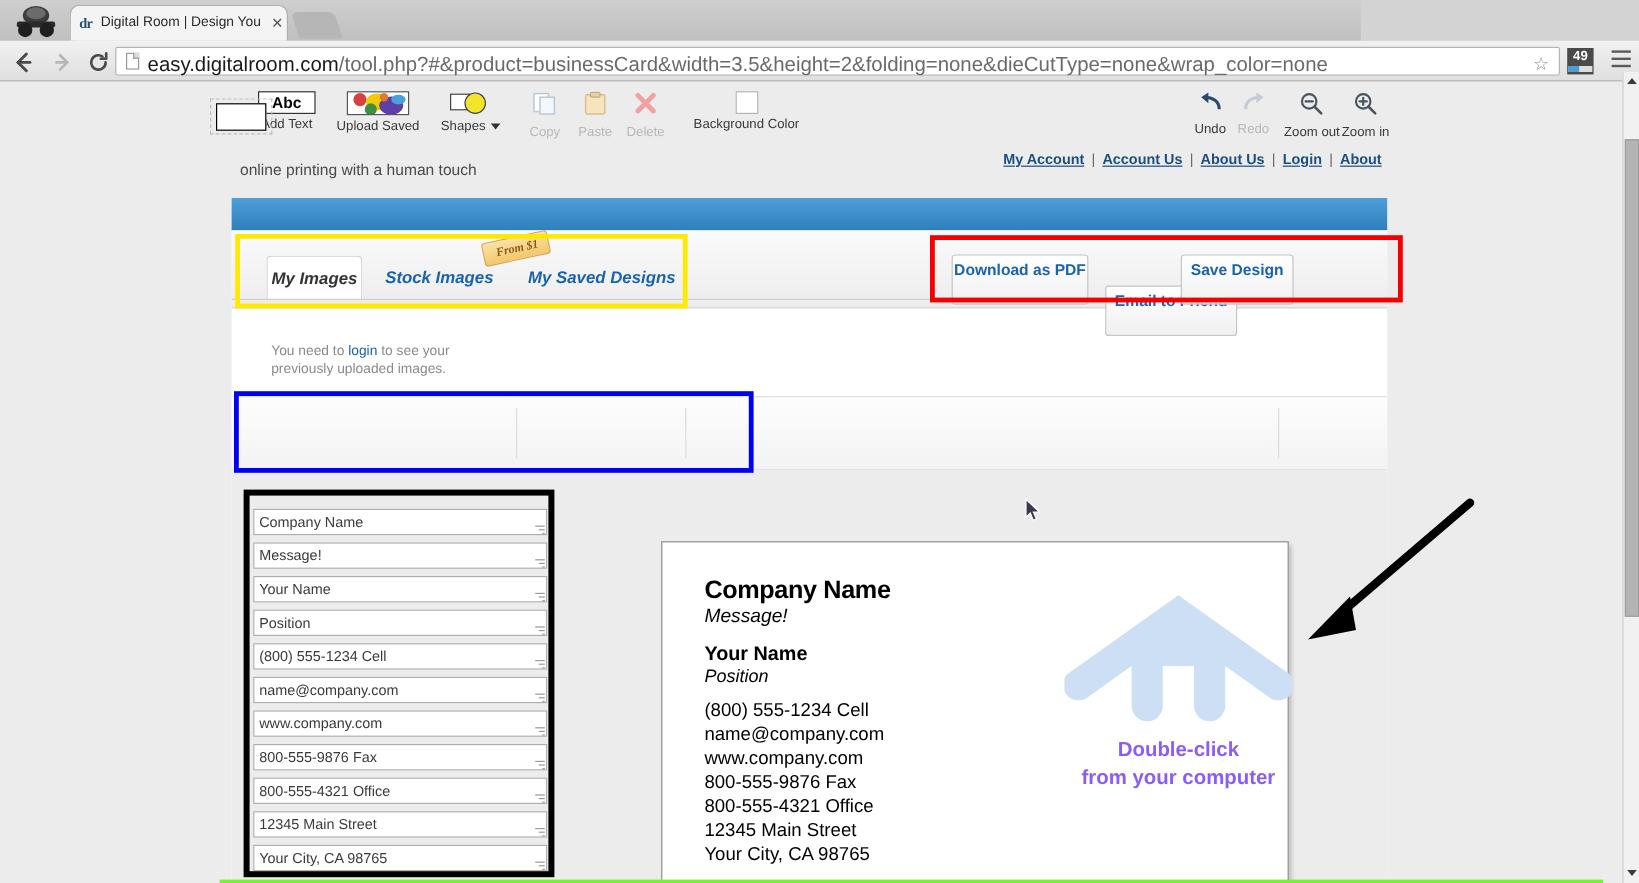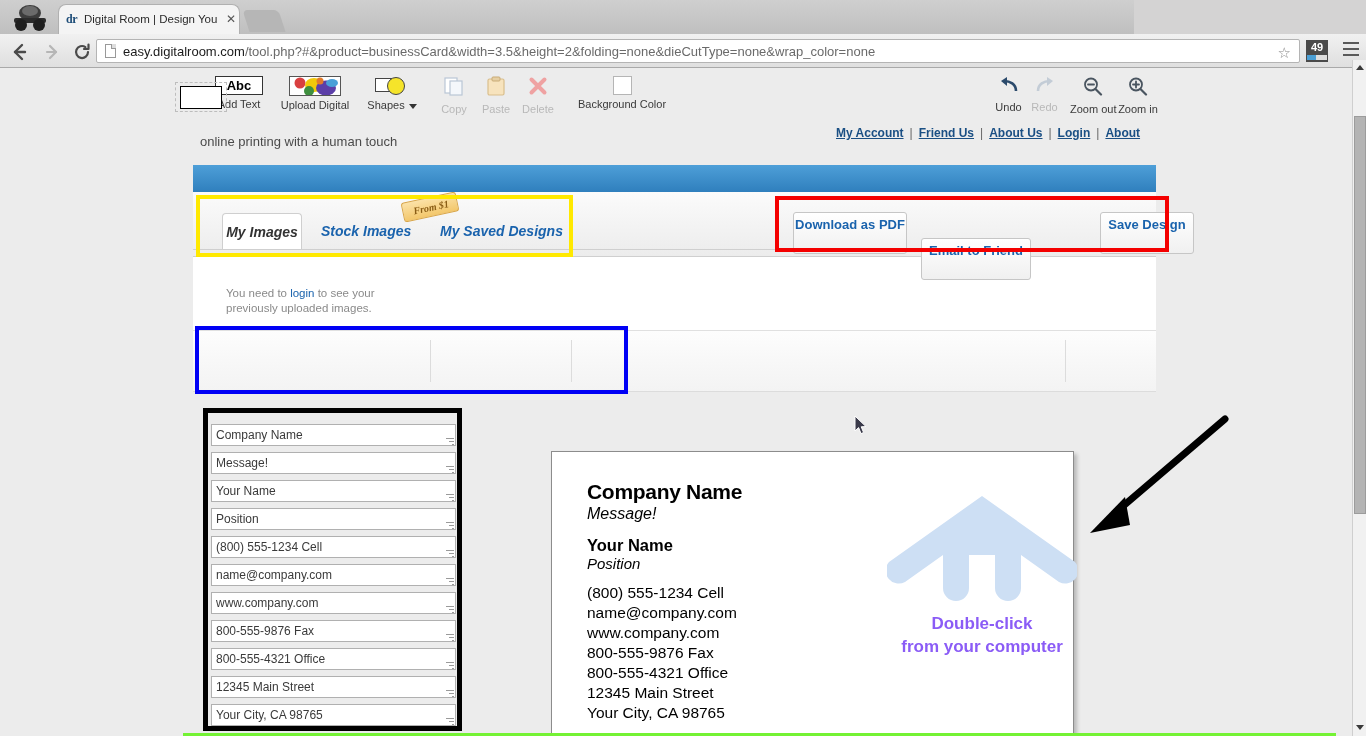--- a/index.html
+++ b/index.html
@@ -36,21 +36,21 @@
   #nav-back { left: 10px; }
   #nav-forward { left: 42px; }
   #nav-reload { left: 72px; }
 
   #omnibox { position: absolute; left: 96px; top: 39px; width: 1204px; height: 24px;
              background: #fff; border: 1px solid #b4b4b4; border-radius: 2px; }
   #omnibox-page-icon { position: absolute; left: 8px; top: 4px; width: 11px; height: 14px;
              background:#fff; border:1px solid #999; }
   #omnibox-page-icon::after{ content:""; position:absolute; right:-1px; top:-1px; width:4px;height:4px;
              background:#ddd; border-left:1px solid #999; border-bottom:1px solid #999;}
-  #url-text { position: absolute; left: 26px; top: 4px; font-size: 13px; color: #6a6a6a;
+  #url-text { position: absolute; left: 26px; top: 4px; font-size: 17px; color: #6a6a6a;
               white-space: nowrap; }
   #url-host { color: #1a1a1a; }
   #star-icon { position: absolute; right: 8px; top: 4px; font-size: 15px; color: #8a8a8a; cursor:pointer;}
 
   #ext-badge { position: absolute; left: 1306px; top: 40px; width: 22px; height: 22px;
                background: #4a4a4a; cursor: pointer; }
   #ext-badge-count { position:absolute; left:0; top:0; width:22px; text-align:center;
                font-size:11px; color:#fff; font-weight:bold; line-height:14px; }
   #ext-badge-bar { position:absolute; left:1px; top:15px; width:20px; height:5px; background:#ddd; }
   #ext-badge-bar-fill { position:absolute; left:0; top:0; width:9px; height:5px; background:#4b9fd5; }
@@ -108,21 +108,21 @@
                 text-align:center; font-size:10px; font-weight:bold; color:#8a5d15;
                 font-family:"Liberation Serif",serif; font-style:italic; }
 
   
   .actbtn { position:absolute; top:144px; height:42px; line-height:23px; text-align:center;
             font-size:13px; font-weight:bold; color:#1a63ad; cursor:pointer;
             background: linear-gradient(to bottom,#ffffff,#f0f0f0);
             border:1px solid #c6c6c6; border-radius:3px; }
   #act-0 { left:793px; width:114px; }
   #act-1 { left:921px; width:110px;margin-top:26px; }
-  #act-2 { left:1100px; width:94px; }
+  #act-2 { left:984px; width:94px; }
 
   
   #login-notice { position:absolute; left:226px; top:218px; width:180px;
                   font-size:11.5px; color:#8a8a8a; line-height:15px; }
   #login-notice b { color:#1a63ad; font-weight:normal; cursor:pointer; }
 
   
   #edit-toolbar { position:absolute; left:193px; top:262px; width:963px; height:62px;
                   background: linear-gradient(to bottom,#fdfdfd,#f3f3f3);
                   border-top:1px solid #e0e0e0; border-bottom:1px solid #dcdcdc; }
@@ -256,21 +256,21 @@
       <i></i>
       <i></i>
       <i></i>
     </div>
 </div>
 
 <div id="page">
   <div id="site">
 
     <div id="site-nav">
-      <span>My Account</span><em>|</em><span>Friend Us</span><em>|</em><span>About Us</span><em>|</em><span>Login</span><em>|</em><span>About</span>
+      <span>My Account</span><em>|</em><span>Account Us</span><em>|</em><span>About Us</span><em>|</em><span>Login</span><em>|</em><span>About</span>
     </div>
 
     <div id="tagline">online printing with a human touch</div>
 
     <div id="app-window">
       <div id="app-header"></div>
       <div id="tabs-row">
         <div class="dtab" id="dtab-0">My Images</div>
         <div class="dtab" id="dtab-1">Stock Images</div>
         <div class="dtab" id="dtab-2">My Saved Designs</div>
@@ -299,21 +299,21 @@
       <div id="icon-upload">
         <svg viewBox="0 0 52 20" width="52" height="20">
           <circle cx="10" cy="6" r="5.5" fill="#d94040"></circle>
           <ellipse cx="24" cy="8" rx="9" ry="7" fill="#f2c90a"></ellipse>
           <ellipse cx="36" cy="11" rx="10" ry="7.5" fill="#5c3fa8"></ellipse>
           <circle cx="19" cy="14" r="5" fill="#3f8f3f"></circle>
           <ellipse cx="42" cy="6" rx="6" ry="4" fill="#4aa0d8"></ellipse>
           <circle cx="30" cy="4" r="3.5" fill="#e37b2a"></circle>
         </svg>
       </div>
-      <span class="tl">Upload Digital</span>
+      <span class="tl">Upload Saved</span>
     </div>
 
     <div class="tool" id="tool-shapes">
       <div id="icon-shapes">
         <div id="shape-sq"></div>
         <div id="shape-ci"></div>
       </div>
       <span class="tl"><span>Shapes</span><i id="shapes-caret"></i></span>
     </div>
 

